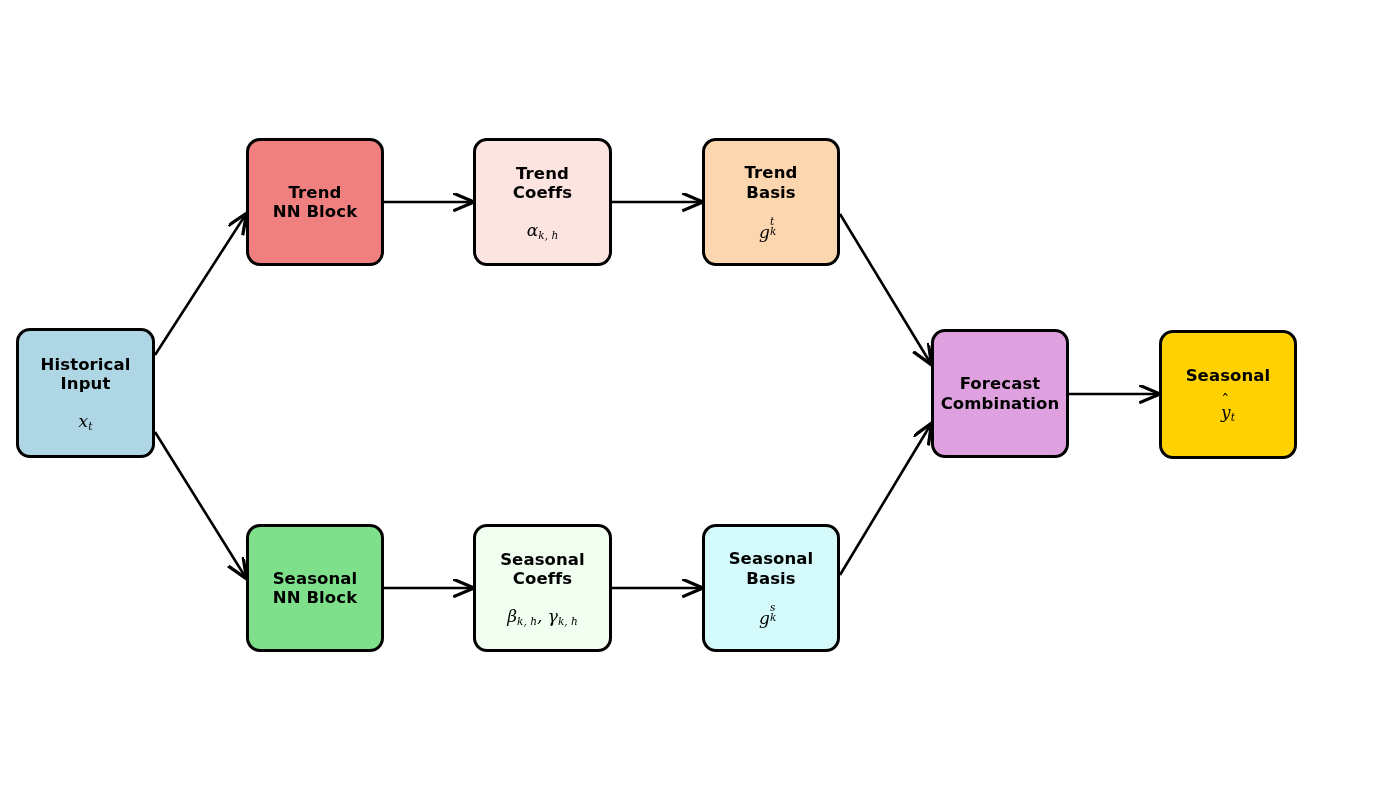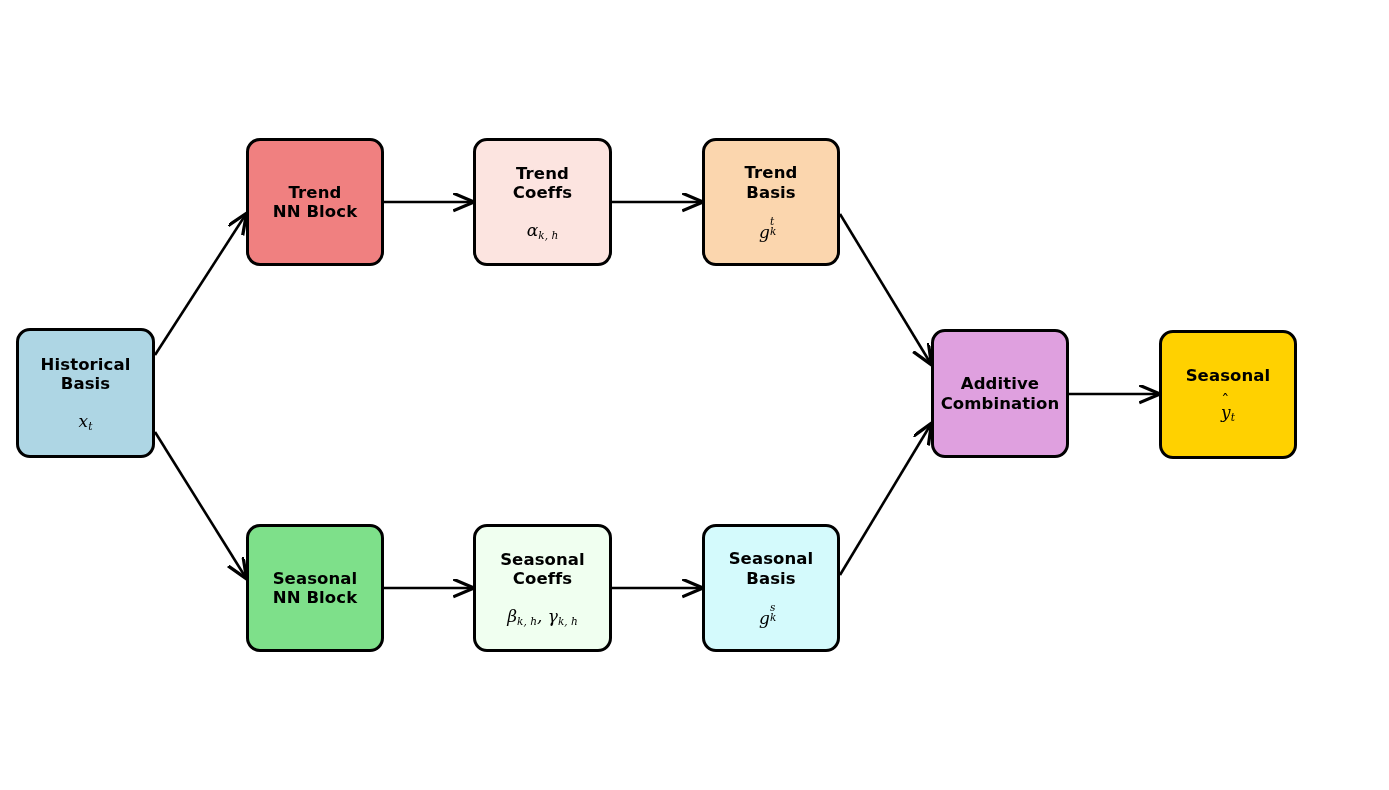--- a/index.html
+++ b/index.html
@@ -107,21 +107,21 @@
         <line x1="840" y1="214" x2="931" y2="364" marker-end="url(#arrowhead)"></line>
         <line x1="384" y1="588" x2="473" y2="588" marker-end="url(#arrowhead)"></line>
         <line x1="612" y1="588" x2="702" y2="588" marker-end="url(#arrowhead)"></line>
         <line x1="840" y1="575" x2="931" y2="424" marker-end="url(#arrowhead)"></line>
         <line x1="1069" y1="394" x2="1159" y2="394" marker-end="url(#arrowhead)"></line>
       </g>
   </svg>
 
   <div class="node" style="left: 16px; top: 328px; width: 139px; height: 130px; background: rgb(174, 214, 228);">
     <div class="title">Historical
-Basis</div>
+Input</div>
     <div class="sub">x<sub>t</sub></div>
   </div>
 
   <div class="node" style="left: 246px; top: 138px; width: 138px; height: 128px; background: rgb(240, 128, 128);">
     <div class="title">Trend
 NN Block</div>
 
   </div>
 
   <div class="node" style="left: 473px; top: 138px; width: 139px; height: 128px; background: rgb(252, 228, 224);">
@@ -148,21 +148,21 @@
     <div class="sub">β<sub>k, h</sub>, γ<sub>k, h</sub></div>
   </div>
 
   <div class="node" style="left: 702px; top: 524px; width: 138px; height: 128px; background: rgb(212, 250, 252);">
     <div class="title">Seasonal
 Basis</div>
     <div class="sub">g<span class="stack"><span class="sp">s</span><span class="sb">k</span></span></div>
   </div>
 
   <div class="node" style="left: 931px; top: 329px; width: 138px; height: 129px; background: rgb(223, 160, 223);">
-    <div class="title">Additive
+    <div class="title">Forecast
 Combination</div>
 
   </div>
 
   <div class="node" style="left: 1159px; top: 330px; width: 138px; height: 129px; background: rgb(255, 209, 0);">
     <div class="title">Seasonal</div>
     <div class="sub"><span class="hat">y<span class="hatmark">ˆ</span></span><sub>t</sub></div>
   </div>
 
 </div>

